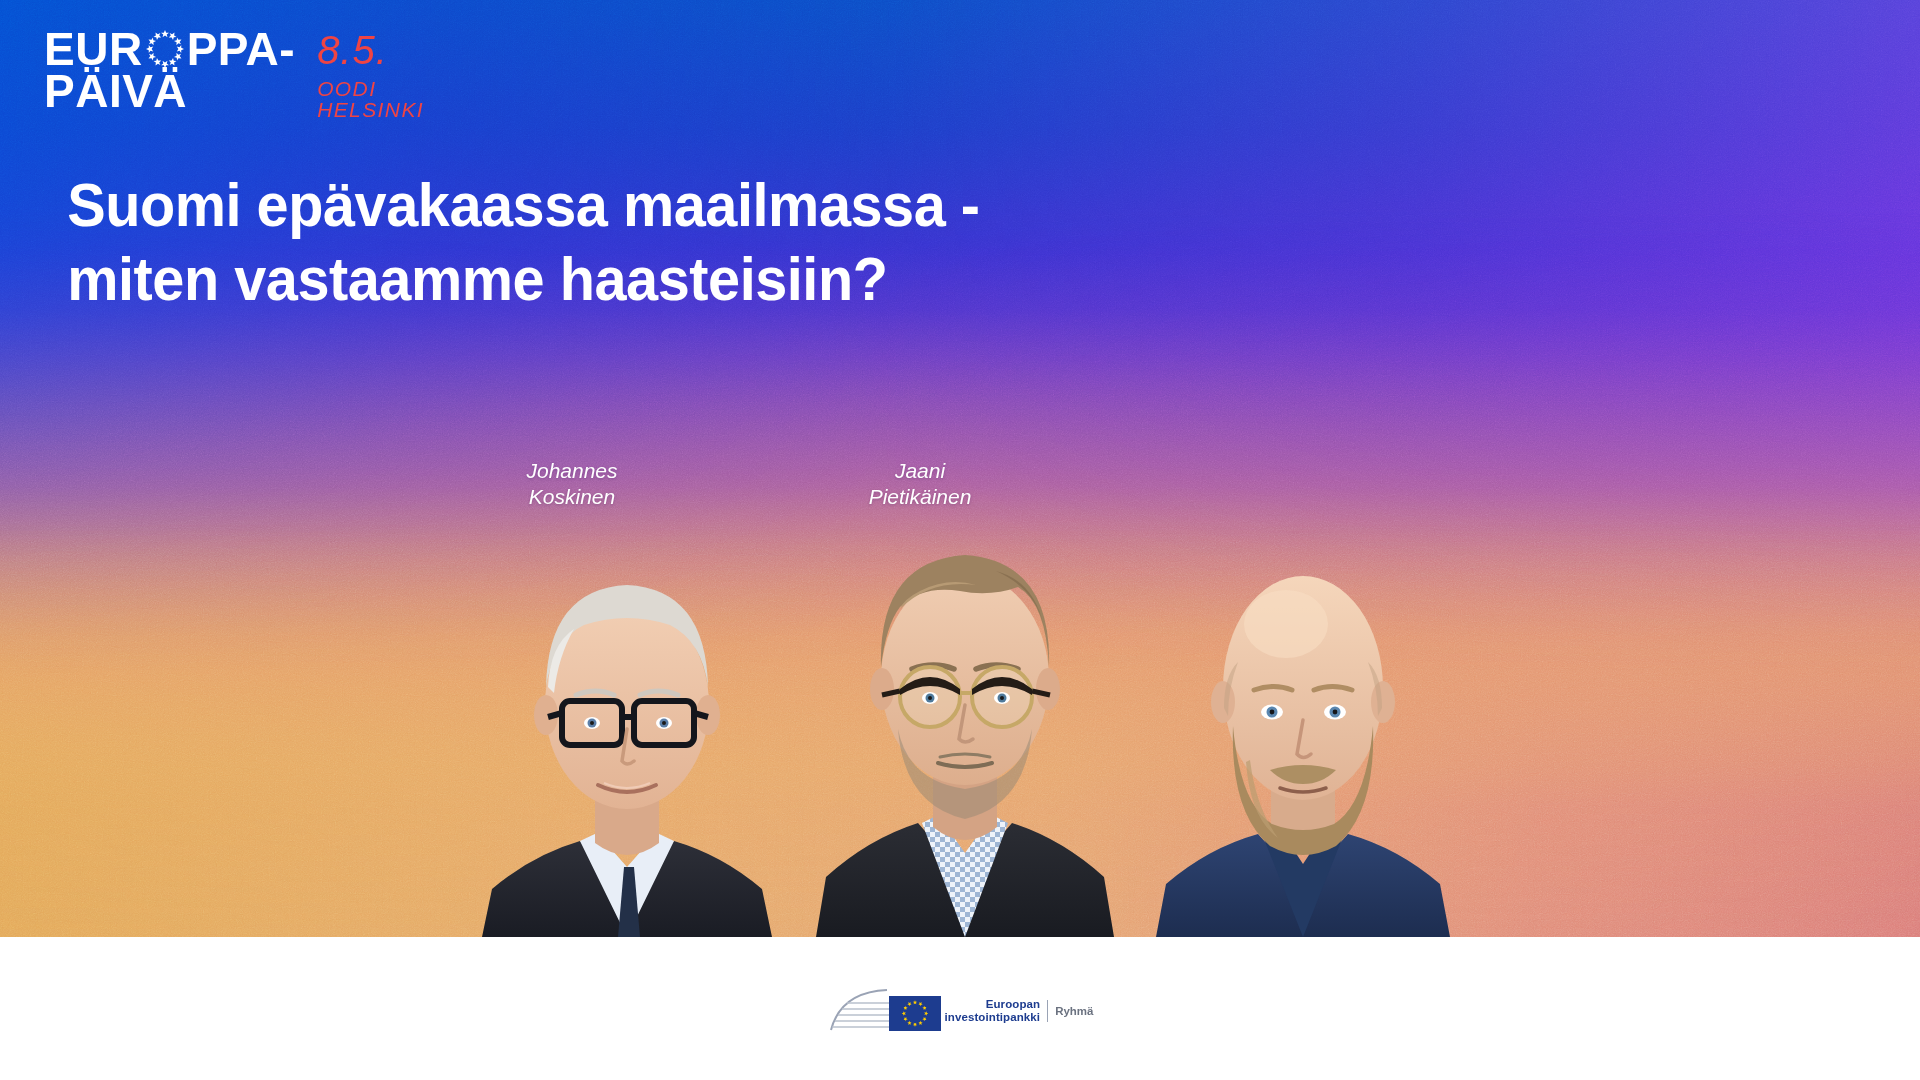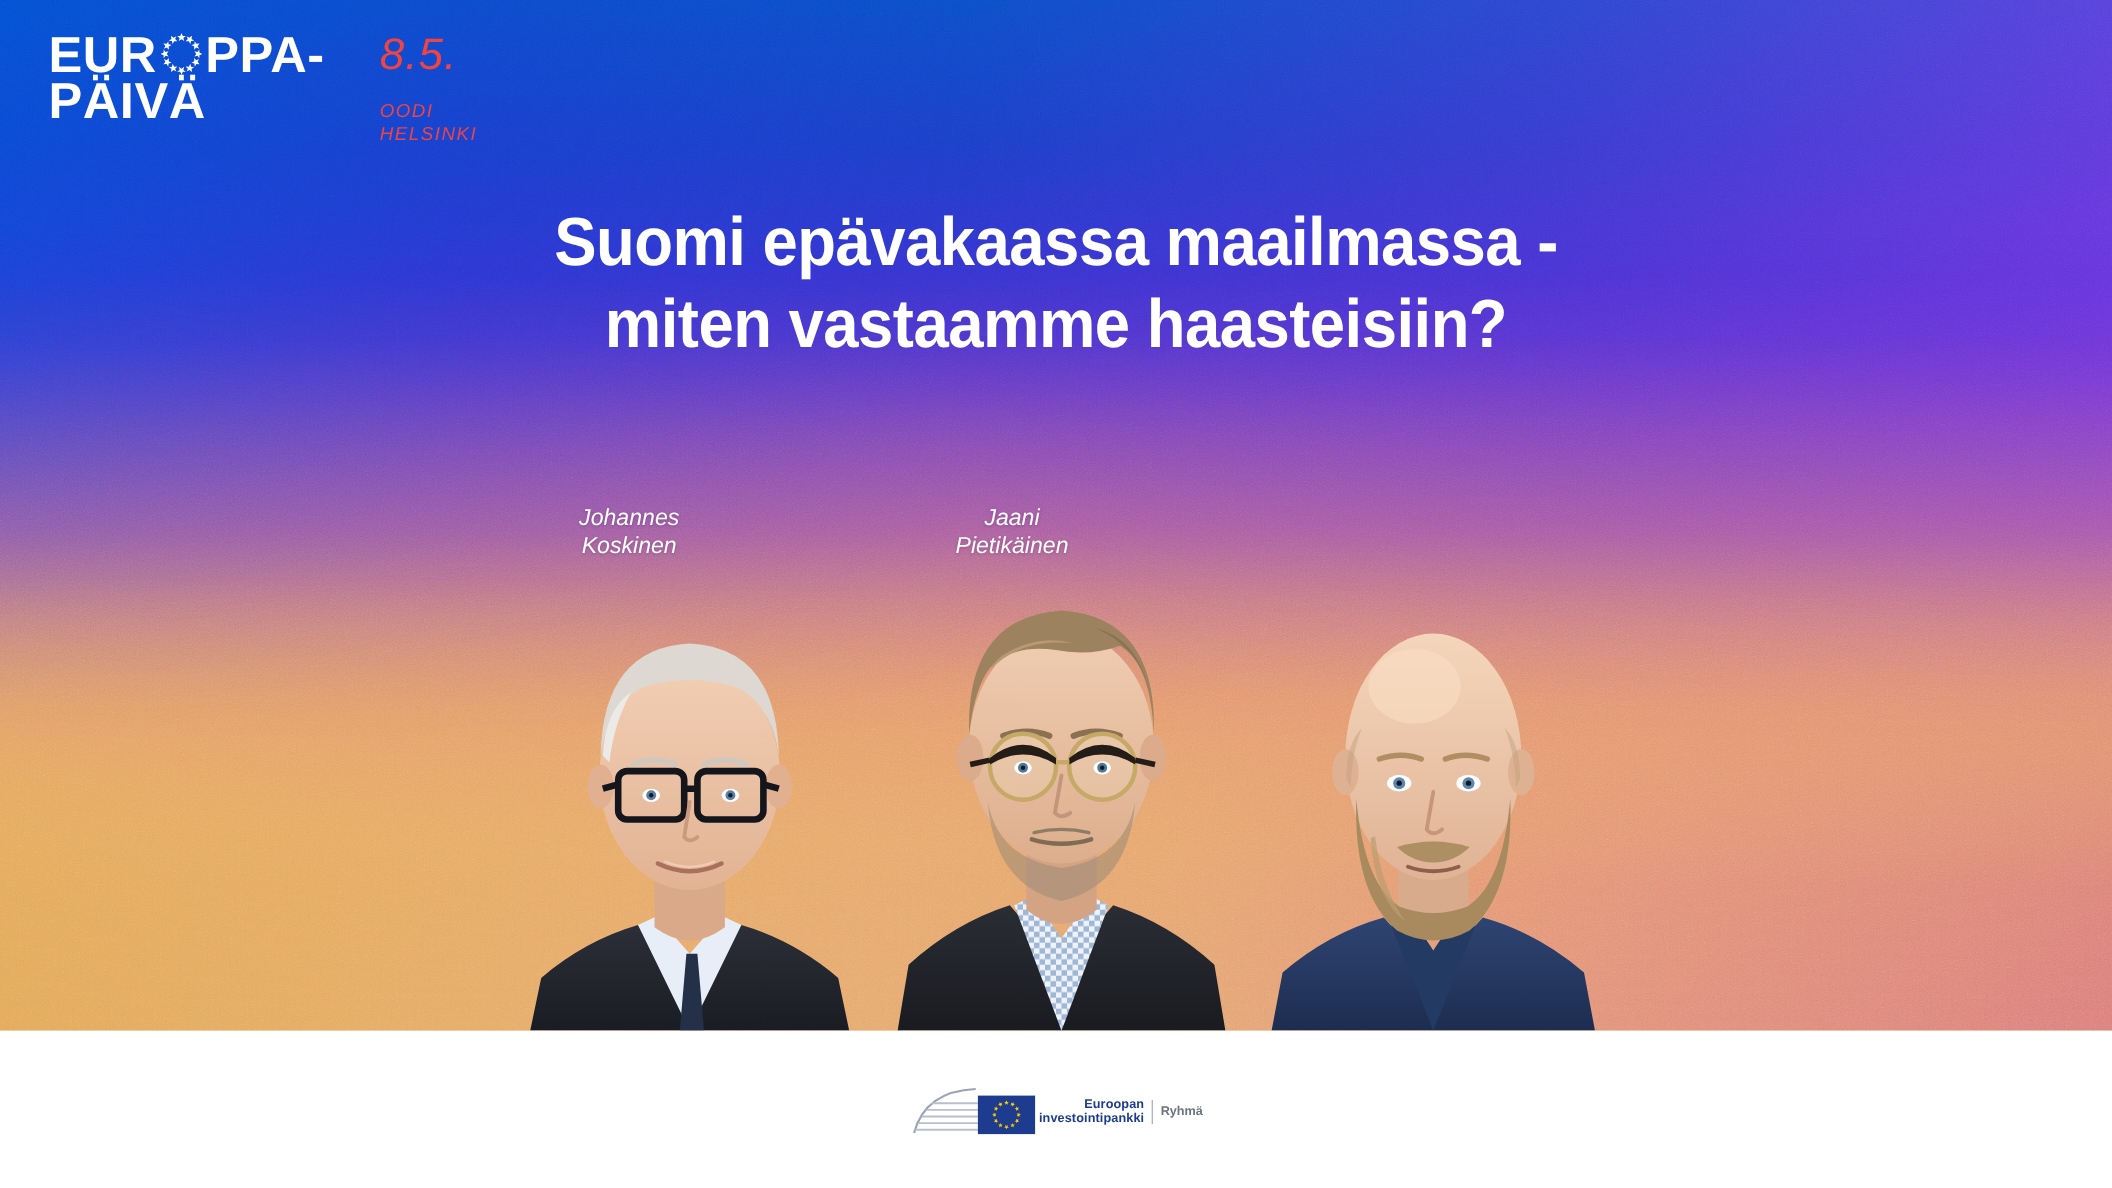--- a/index.html
+++ b/index.html
@@ -55,44 +55,44 @@
     -webkit-mask-image:linear-gradient(180deg,rgba(0,0,0,0) 56%,rgba(0,0,0,.35) 70%,rgba(0,0,0,.9) 86%,#000 100%);
             mask-image:linear-gradient(180deg,rgba(0,0,0,0) 56%,rgba(0,0,0,.35) 70%,rgba(0,0,0,.9) 86%,#000 100%);
   }
   
   .grain {
     position:absolute; left:0; top:0; width:1920px; height:937px;
     opacity:.30; mix-blend-mode:overlay; pointer-events:none;
   }
 
   
-  .logo { position:absolute; left:44px; top:28px; display:flex; align-items:flex-start;gap:28px; }
+  .logo { position:absolute; left:44px; top:28px; display:flex; align-items:flex-start; }
   .logo-word { position:relative; color:#fff; }
   .logo-l1, .logo-l2 {
     font-family:"Liberation Sans", sans-serif;
     font-weight:bold; font-size:46px; letter-spacing:.5px; line-height:42px;
     color:#fff; white-space:nowrap;
   }
   .logo-l1 { display:flex; align-items:center; }
   .logo-l2 { text-align:left; padding-right:4px; }
   .eu-o {
     display:inline-block; position:relative;
     width:42px; height:42px; margin:0 1px;
   }
   .logo-right { margin-left:22px; color:#ef4444; padding-top:2px; }
   .logo-date {
     font-size:40px; font-style:italic; font-weight:400; line-height:40px; letter-spacing:1px;
   }
   .logo-place {
-    font-size:17px; font-style:italic; font-weight:400; line-height:21px; letter-spacing:1.4px;
-    margin-top:20px;
-  }
-
-  
-  .title-wrap { position:absolute; left:0; top:168px; width:1920px; text-align:center;margin-top:16px; }
+    font-size:21px; font-style:italic; font-weight:400; line-height:21px; letter-spacing:1.4px;
+    margin-top:8px;
+  }
+
+  
+  .title-wrap { position:absolute; left:0; top:168px; width:1920px; text-align:left; }
   .title {
     color:#fff; font-family:"Liberation Sans Narrow","Liberation Sans",sans-serif;
     font-weight:bold; font-size:62px; line-height:74px; letter-spacing:-.5px;
     transform:scaleX(.93); transform-origin:center top;
   }
   .subtitle {
     color:#fff; font-size:29px; font-weight:400; line-height:36px;
     margin-top:14px; letter-spacing:.1px;
   }
 

